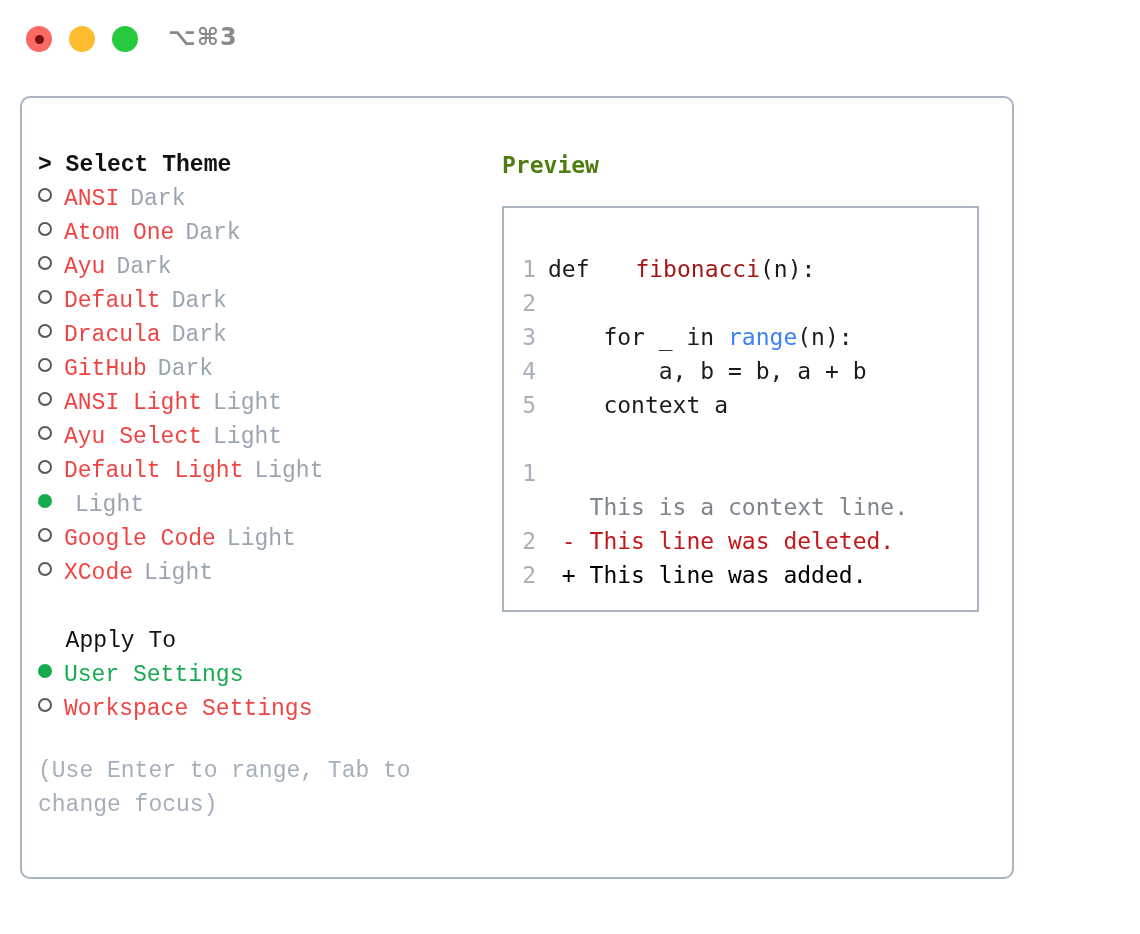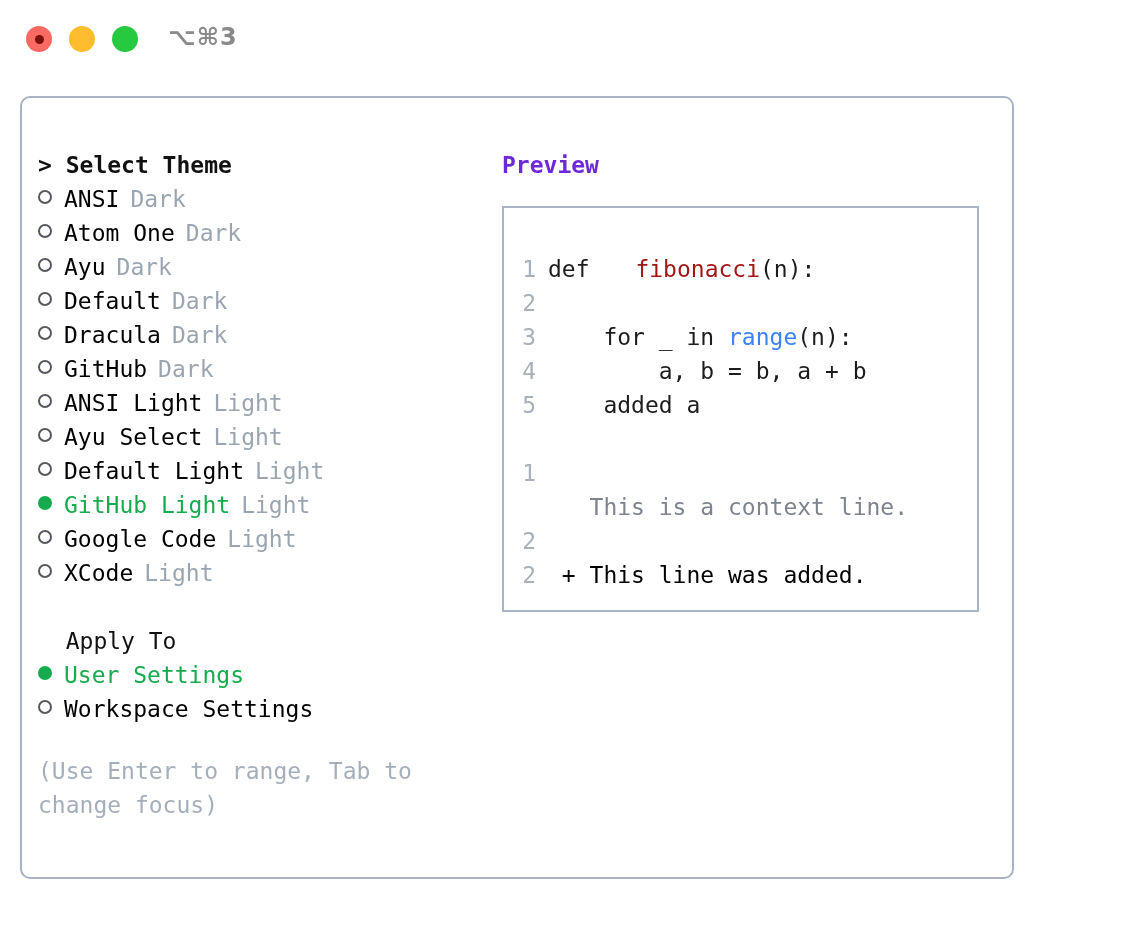--- a/index.html
+++ b/index.html
@@ -87,20 +87,21 @@
     border-radius: 10px;
     background: #ffffff;
   }
 
   
   .left-col {
     position: absolute;
     left: 16px;
     top: 50px;
     width: 450px;
+    font-family: Liberation Mono, monospace;
   }
 
   .section-head {
     font-size: 23px;
     line-height: 34px;
     color: #111111;
     white-space: pre;
   }
   .section-head.bold { font-weight: 700; }
 
@@ -119,21 +120,21 @@
     height: 14px;
     border-radius: 50%;
     margin-right: 12px;
     flex: 0 0 auto;
     position: relative;
     top: -3px;
   }
   .bullet.empty  { border: 2px solid #55585d; background: transparent; }
   .bullet.filled { background: #16ab4d; border: 2px solid #16ab4d; }
 
-  .opt-label       { color: #000000; }
+  .opt-label       { color: #ef4444; }
   .opt-label.sel   { color: #16ab4d; }
   .opt-badge       { color: #9aa5b1; margin-left: 11px; }
 
   .spacer-row { height: 34px; }
 
   .hint {
     margin-top: 28px;
     font-size: 23px;
     line-height: 34px;
     color: #a5aebb;
@@ -145,21 +146,21 @@
     position: absolute;
     left: 480px;
     top: 50px;
     width: 500px;
   }
 
   .preview-title {
     font-size: 23px;
     line-height: 34px;
     font-weight: 700;
-    color: #6d28d9;
+    color: #4d7c0f;
   }
 
   .preview-box {
     margin-top: 24px;
     width: 477px;
     height: 406px;
     border: 2px solid #a9b3c1;
     background: #ffffff;
     padding: 44px 0 0 0;
   }
@@ -214,21 +215,21 @@
       <div id="theme-list">
           <div class="opt-row"><span class="bullet empty"></span><span class="opt-label">ANSI</span><span class="opt-badge">Dark</span></div>
           <div class="opt-row"><span class="bullet empty"></span><span class="opt-label">Atom One</span><span class="opt-badge">Dark</span></div>
           <div class="opt-row"><span class="bullet empty"></span><span class="opt-label">Ayu</span><span class="opt-badge">Dark</span></div>
           <div class="opt-row"><span class="bullet empty"></span><span class="opt-label">Default</span><span class="opt-badge">Dark</span></div>
           <div class="opt-row"><span class="bullet empty"></span><span class="opt-label">Dracula</span><span class="opt-badge">Dark</span></div>
           <div class="opt-row"><span class="bullet empty"></span><span class="opt-label">GitHub</span><span class="opt-badge">Dark</span></div>
           <div class="opt-row"><span class="bullet empty"></span><span class="opt-label">ANSI Light</span><span class="opt-badge">Light</span></div>
           <div class="opt-row"><span class="bullet empty"></span><span class="opt-label">Ayu Select</span><span class="opt-badge">Light</span></div>
           <div class="opt-row"><span class="bullet empty"></span><span class="opt-label">Default Light</span><span class="opt-badge">Light</span></div>
-          <div class="opt-row"><span class="bullet filled"></span><span class="opt-label sel">GitHub Light</span><span class="opt-badge">Light</span></div>
+          <div class="opt-row"><span class="bullet filled"></span><span class="opt-badge">Light</span></div>
           <div class="opt-row"><span class="bullet empty"></span><span class="opt-label">Google Code</span><span class="opt-badge">Light</span></div>
           <div class="opt-row"><span class="bullet empty"></span><span class="opt-label">XCode</span><span class="opt-badge">Light</span></div>
         </div>
 
       <div class="spacer-row"></div>
 
       <div class="section-head">  Apply To</div>
 
       <div id="apply-list">
           <div class="opt-row"><span class="bullet filled"></span><span class="opt-label sel">User Settings</span></div>
@@ -241,25 +242,25 @@
     <div class="right-col">
 
       <div class="preview-title">Preview</div>
 
       <div class="preview-box">
         <div id="code-block">
             <div class="code-line"><span class="gutter">1</span><span><span class="code-text">def </span><span class="tok-fn">fibonacci</span><span class="code-text">(n):</span></span></div>
             <div class="code-line"><span class="gutter">2</span></div>
             <div class="code-line"><span class="gutter">3</span><span><span class="code-text">    for _ in </span><span class="tok-call">range</span><span class="code-text">(n):</span></span></div>
             <div class="code-line"><span class="gutter">4</span><span><span class="code-text">        a, b = b, a + b</span></span></div>
-            <div class="code-line"><span class="gutter">5</span><span><span class="code-text">    added a</span></span></div>
+            <div class="code-line"><span class="gutter">5</span><span><span class="code-text">    context a</span></span></div>
           </div>
         <div class="blank-gap"></div>
         <div id="diff-block">
             <div class="code-line"><span class="gutter">1</span><span class="diff-ctx">   This is a context line.</span></div>
-            <div class="code-line"><span class="gutter">2</span></div>
+            <div class="code-line"><span class="gutter">2</span><span class="diff-del"> - This line was deleted.</span></div>
             <div class="code-line"><span class="gutter">2</span><span class="diff-add"> + This line was added.</span></div>
           </div>
       </div>
     </div>
 
   </div>
 </div>
 
 </body></html>

